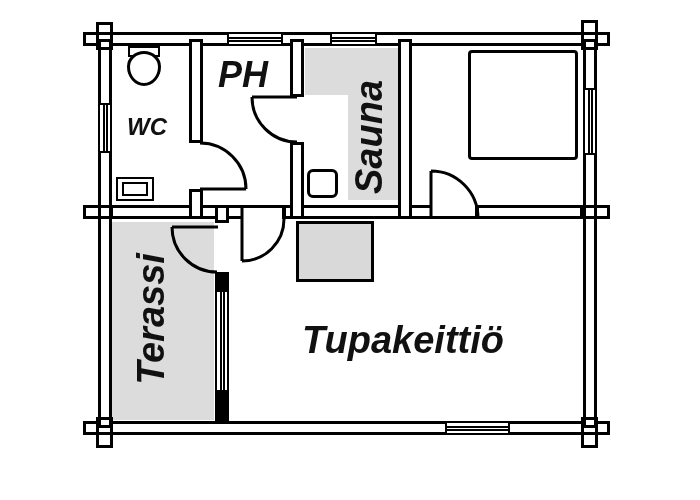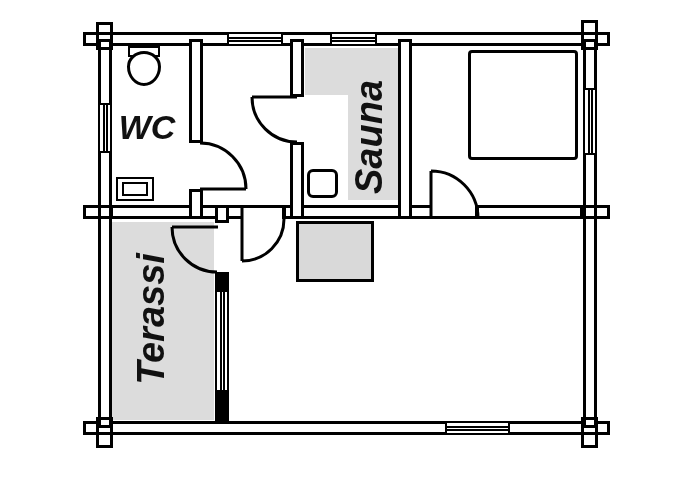--- a/index.html
+++ b/index.html
@@ -82,17 +82,19 @@
   <svg class="overlay" width="700" height="500" viewBox="0 0 700 500">
     <g stroke="#000" stroke-width="3" fill="none">
       <path d="M200,189 L246,189 M246,189 A46,46 0 0 0 200,143"></path>
       <path d="M297,97 L252,97 M252,97 A45,45 0 0 0 297,142"></path>
       <path d="M242,208 L242,261 M242,261 A42,42 0 0 0 284,219"></path>
       <path d="M431,216 L431,171 M431,171 A47,47 0 0 1 478,218"></path>
       <path d="M218,227 L172,227 M172,227 A45,45 0 0 0 217,272"></path>
     </g>
   </svg>
 
-  <div class="label" style="left:147px;top:127px;font-size:34px;">WC</div>
+  <div class="label" style="left:147px;top:127px;font-size:24px;">WC</div>
+  <div class="label" style="left:243px;top:75px;font-size:36px;">PH</div>
   <div class="label rot" style="left:369px;top:137px;font-size:38px;">Sauna</div>
   <div class="label rot" style="left:151px;top:319px;font-size:38px;">Terassi</div>
+  <div class="label" style="left:403px;top:340px;font-size:38px;">Tupakeittiö</div>
 
 </div>
 
 </body></html>

